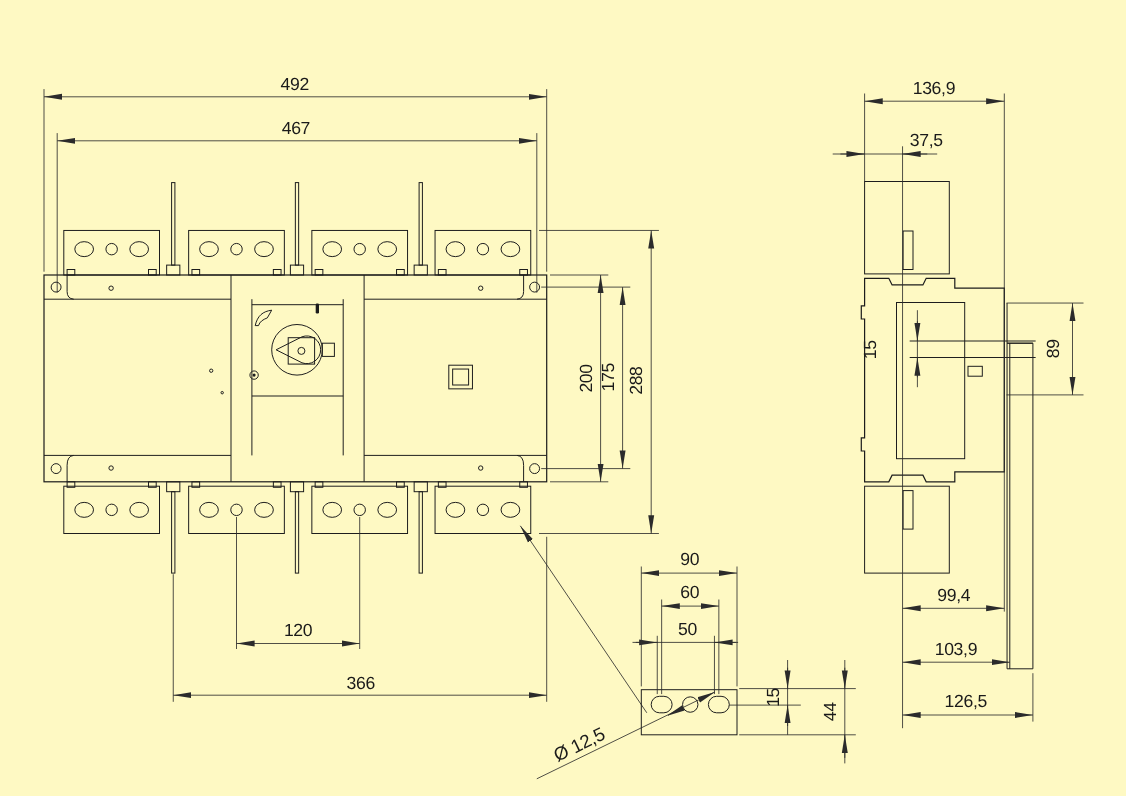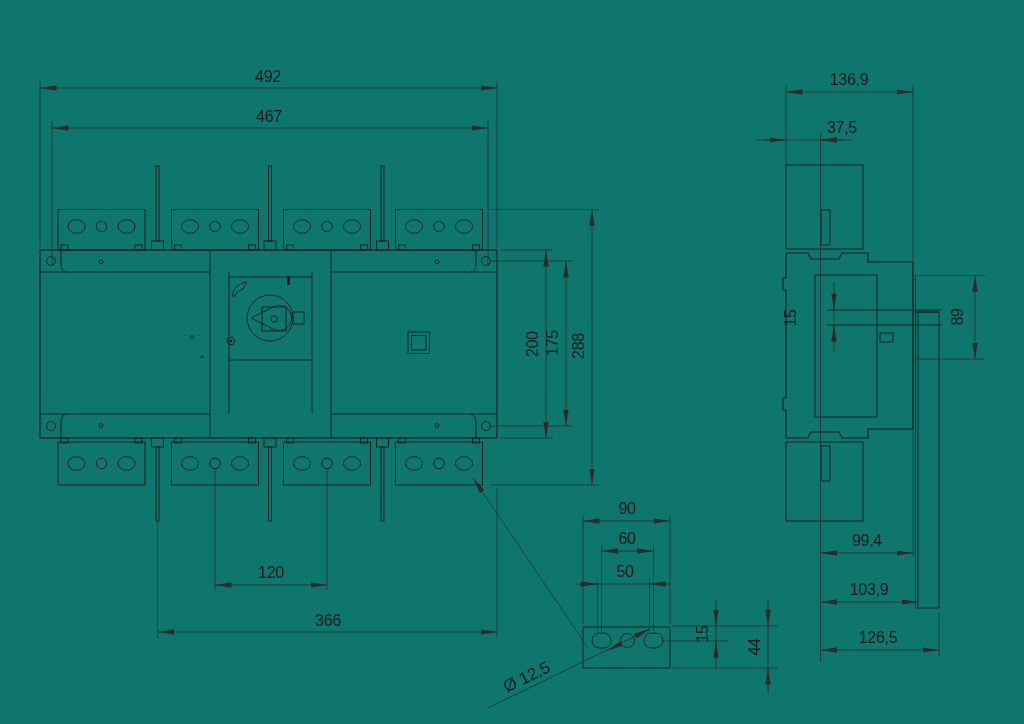--- a/index.html
+++ b/index.html
@@ -1,16 +1,16 @@
 <!DOCTYPE html>
 <html><head>
 <meta charset="utf-8">
 <style>
   html,body{margin:0;padding:0;background:#ffffff;}
-  .stage{width:1024px;height:724px;position:relative;background:#0f766e;overflow:hidden;}
+  .stage{width:1024px;height:724px;position:relative;background:#fef9c3;overflow:hidden;}
   .obj{stroke:#1c1c1c;stroke-width:1.1;fill:none;stroke-linecap:square;}
   .objthin{stroke:#1c1c1c;stroke-width:0.9;fill:none;}
   .objf{fill:#1c1c1c;stroke:none;}
   .dim{stroke:#2b2b2b;stroke-width:0.75;fill:none;}
   .arrf{fill:#2b2b2b;stroke:none;}
   .txt{fill:#1a1a1a;font-family:"Liberation Sans",sans-serif;font-size:16px;letter-spacing:-0.3px;}
 </style>
 </head>
 <body>
 

